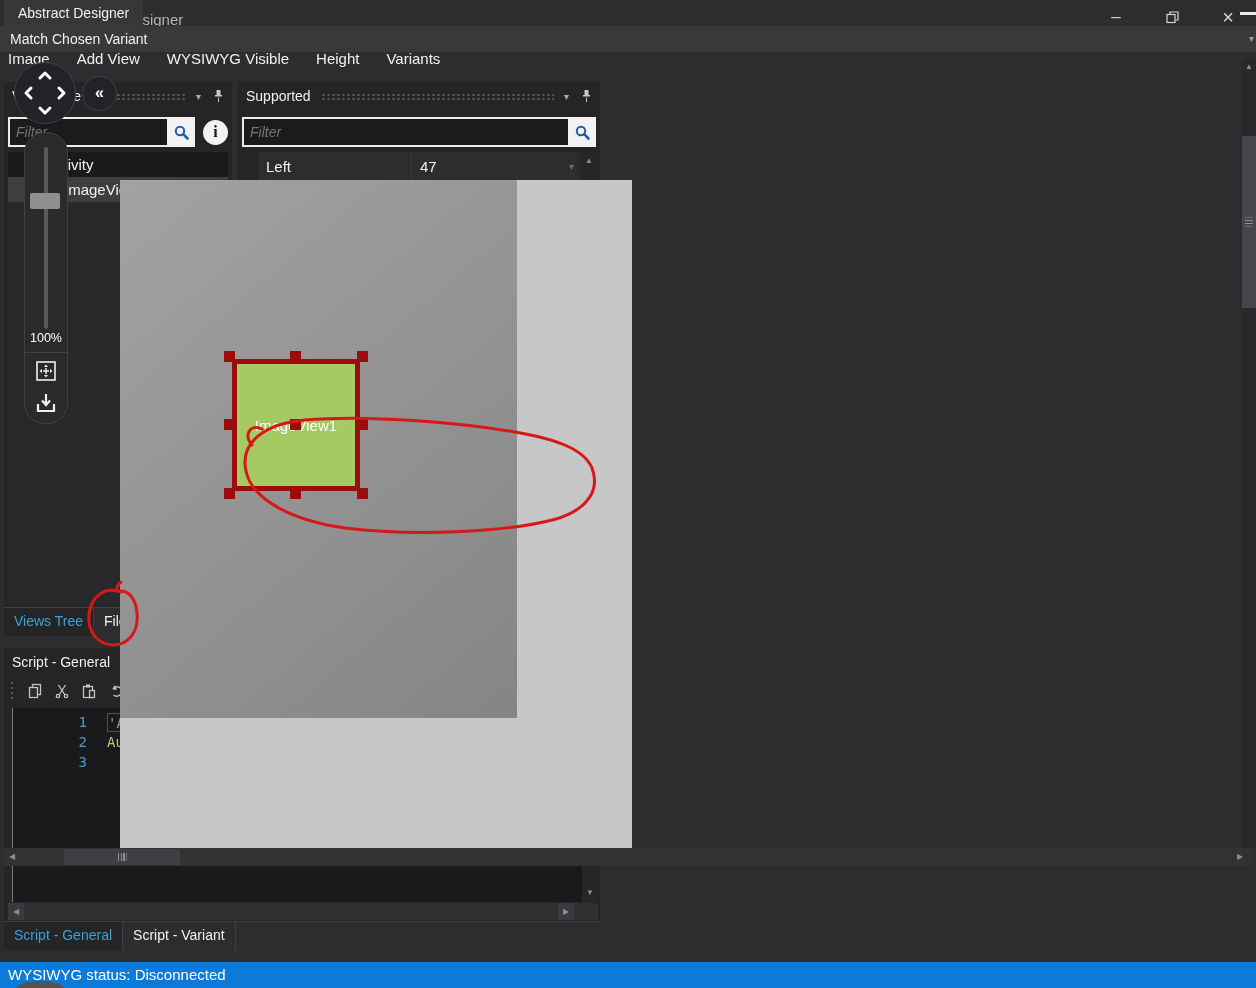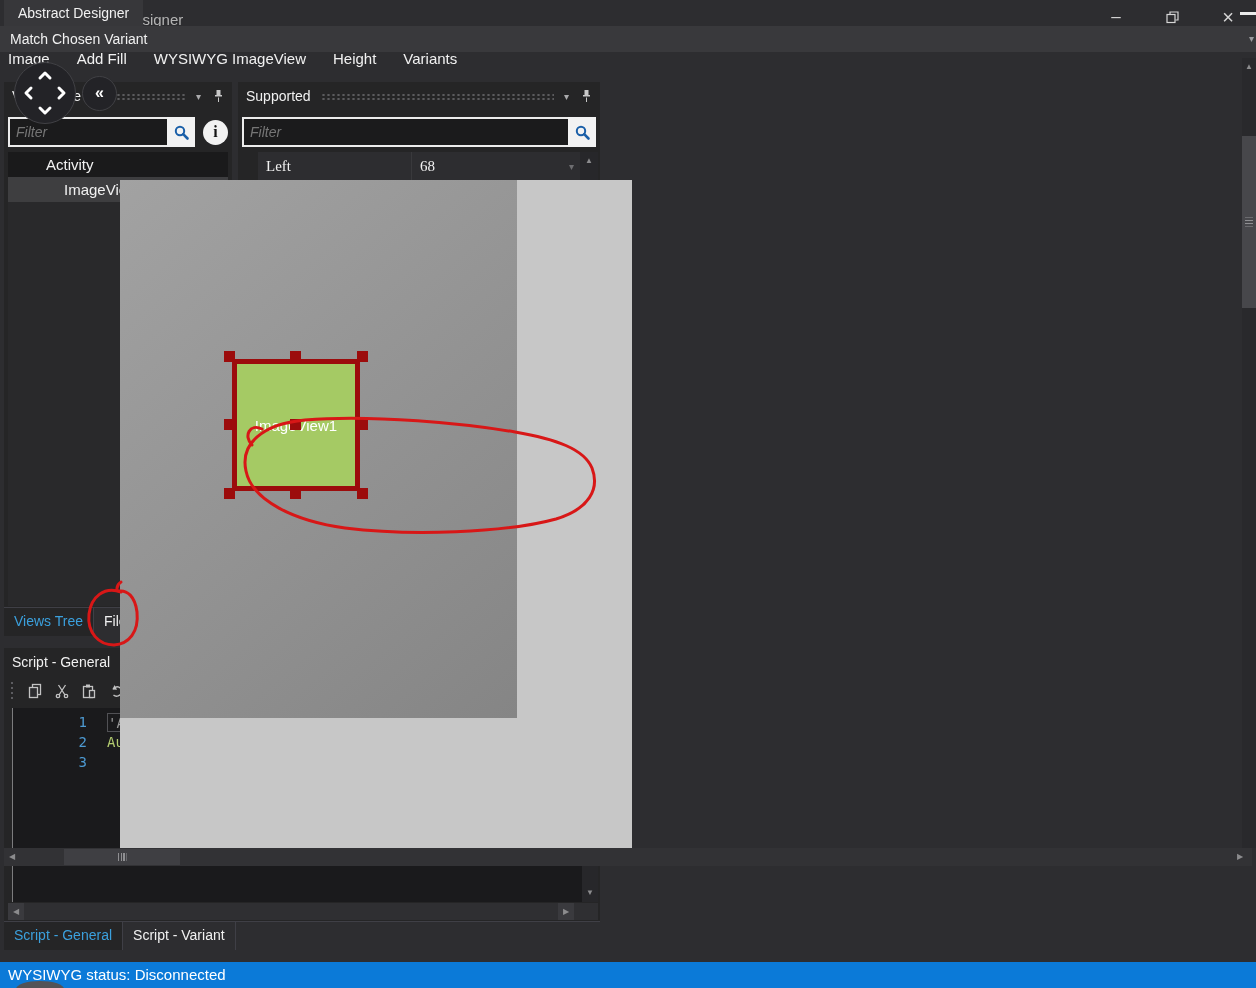--- a/index.html
+++ b/index.html
@@ -44,21 +44,21 @@
   
   #views-panel{left:4px;top:82px;width:228px;height:554px;}
   .tree-body{position:absolute;left:4px;top:70px;right:4px;bottom:30px;background:#29292b;}
   .tree-item{height:25px;line-height:25px;font-size:15px;color:#f1f1f1;}
   .tree-item.shaded{background:#1a1a1b;}
   .tree-item.selected{background:#3e3e40;}
 
   
   #props-panel{left:238px;top:82px;width:362px;height:556px;}
   .prop-grid{position:absolute;left:20px;top:70px;width:322px;}
-  .prop-row{position:relative;height:29px;border-bottom:1px solid #39393c;display:flex;background:#2d2d30;font-family:Liberation Serif, serif;}
+  .prop-row{position:relative;height:29px;border-bottom:1px solid #39393c;display:flex;background:#2d2d30;}
   .prop-name{width:154px;box-sizing:border-box;padding-left:8px;line-height:29px;font-size:15px;
              border-right:1px solid #39393c;position:relative;}
   .prop-row.section .prop-name{border-right:none;width:100%;font-weight:bold;}
   .prop-value{flex:1;position:relative;line-height:29px;padding-left:8px;font-size:15px;}
   .dd-arrow{position:absolute;right:6px;top:0;color:#6e6e71;font-size:10px;line-height:29px;}
   .checkbox{margin-top:6px;width:15px;height:15px;border:1px solid #a2a2a2;background:#2b2b2e;color:#ededed;
             font-size:13px;line-height:14px;text-align:center;display:inline-block;}
   .tri{position:absolute;top:9px;color:#dcdcdc;font-size:10px;line-height:10px;}
   .indent-mask{position:absolute;left:0;top:0;bottom:0;width:20px;background:#2d2d30;}
   .combo-btn{position:absolute;right:2px;top:1px;width:23px;height:25px;border:1px solid #3a96dd;background:#333337;
@@ -143,22 +143,22 @@
             <rect x="1" y="3.5" width="8" height="8" fill="none" stroke="#d6d6d6" stroke-width="1.2"></rect>
             <path d="M4 3.5 V1 H12 V9 H9.5" fill="none" stroke="#d6d6d6" stroke-width="1.2"></path>
           </svg>
       </div>
       <div class="win-btn" style="font-size:20px;">×</div>
     </div>
   </div>
 
   <div class="menubar">
       <span>Image</span>
-      <span>Add Fill</span>
-      <span>WYSIWYG ImageView</span>
+      <span>Add View</span>
+      <span>WYSIWYG Visible</span>
       <span>Height</span>
       <span>Variants</span>
     </div>
 
   <div class="panel" id="views-panel">
     <div class="panel-header">
       <span>Views Tree</span>
       <span class="dots"></span>
       <span class="hdr-arrow">▾</span>
       <span class="pin">
@@ -206,21 +206,21 @@
       <div class="search-btn">
         <svg width="17" height="17" viewBox="0 0 17 17">
             <circle cx="7" cy="7" r="4.2" fill="none" stroke="#1a5fa8" stroke-width="2"></circle>
             <path d="M10.2 10.2 L14.5 14.5" stroke="#1a5fa8" stroke-width="2.6" stroke-linecap="round"></path>
           </svg>
       </div>
     </div>
     <div class="prop-grid">
         <div class="prop-row">
           <div class="prop-name"><span>Left</span></div>
-          <div class="prop-value"><span>68</span><span class="dd-arrow">▾</span></div>
+          <div class="prop-value"><span>47</span><span class="dd-arrow">▾</span></div>
         </div>
         <div class="prop-row">
           <div class="prop-name"><span>Top</span></div>
           <div class="prop-value"><span>146</span><span class="dd-arrow">▾</span></div>
         </div>
         <div class="prop-row">
           <div class="prop-name"><span>Width</span></div>
           <div class="prop-value"><span>100</span><span class="dd-arrow">▾</span></div>
         </div>
         <div class="prop-row">
@@ -412,20 +412,45 @@
         <g stroke="#ffffff" stroke-width="3" fill="none" stroke-linecap="round" stroke-linejoin="round">
           <path d="M25 15 L30 10 L35 15"></path>
           <path d="M25 45 L30 50 L35 45"></path>
           <path d="M16 25 L11 30 L16 35"></path>
           <path d="M44 25 L49 30 L44 35"></path>
         </g>
       </svg>
     </div>
     <div class="collapse-btn">«</div>
 
+    <div class="zoom-pill">
+      <div class="zoom-track"></div>
+      <div class="zoom-thumb"></div>
+      <div class="zoom-label">100%</div>
+      <div class="pill-sep"></div>
+      <div class="fit-btn">
+        <svg width="24" height="24" viewBox="0 0 24 24">
+          <rect x="3" y="3" width="18" height="18" fill="none" stroke="#f0f0f0" stroke-width="1.6"></rect>
+          <g fill="#f0f0f0">
+              <path d="M12 5.5 l-2 2.5 h4 z"></path>
+              <path d="M12 18.5 l-2 -2.5 h4 z"></path>
+              <path d="M5.5 12 l2.5 -2 v4 z"></path>
+              <path d="M18.5 12 l-2.5 -2 v4 z"></path>
+            </g>
+          <path d="M9 12 h6 M12 9 v6" stroke="#f0f0f0" stroke-width="1.4"></path>
+        </svg>
+      </div>
+      <div class="import-btn">
+        <svg width="24" height="24" viewBox="0 0 24 24">
+          <path d="M4 13 v7 h16 v-7" fill="none" stroke="#f0f0f0" stroke-width="2.2"></path>
+          <path d="M12 3 v9" stroke="#f0f0f0" stroke-width="2.2"></path>
+          <path d="M8 9.5 L12 14 L16 9.5" fill="none" stroke="#f0f0f0" stroke-width="2.2"></path>
+        </svg>
+      </div>
+    </div>
 
     <div class="canvas-light">
       <div class="phone">
         <div class="imageview">
           <span class="iv-label">ImageView1</span>
           <div class="handle" style="left:-13px;top:-13px;"></div>
           <div class="handle" style="left:53px;top:-13px;"></div>
           <div class="handle" style="right:-13px;top:-13px;"></div>
           <div class="handle" style="left:-13px;top:55px;"></div>
           <div class="handle" style="right:-13px;top:55px;"></div>

